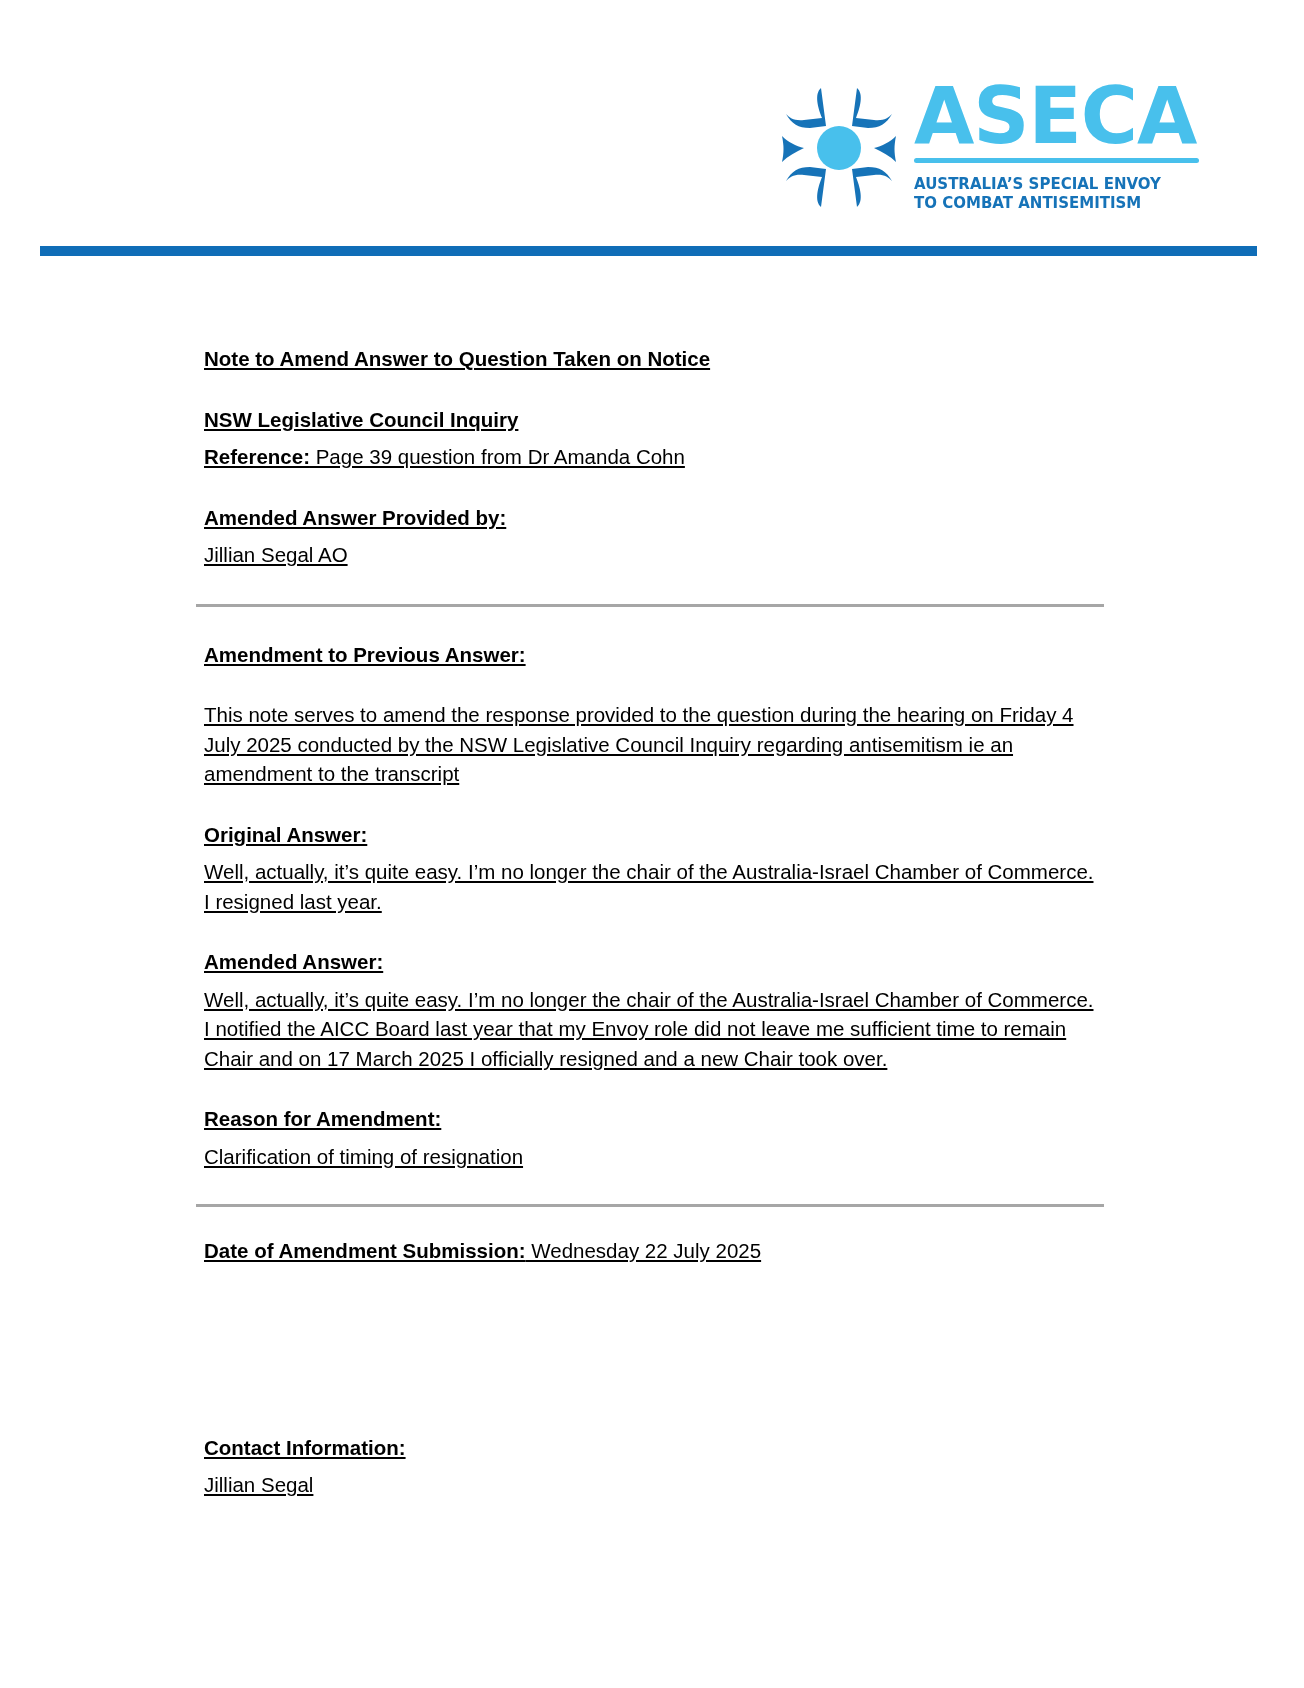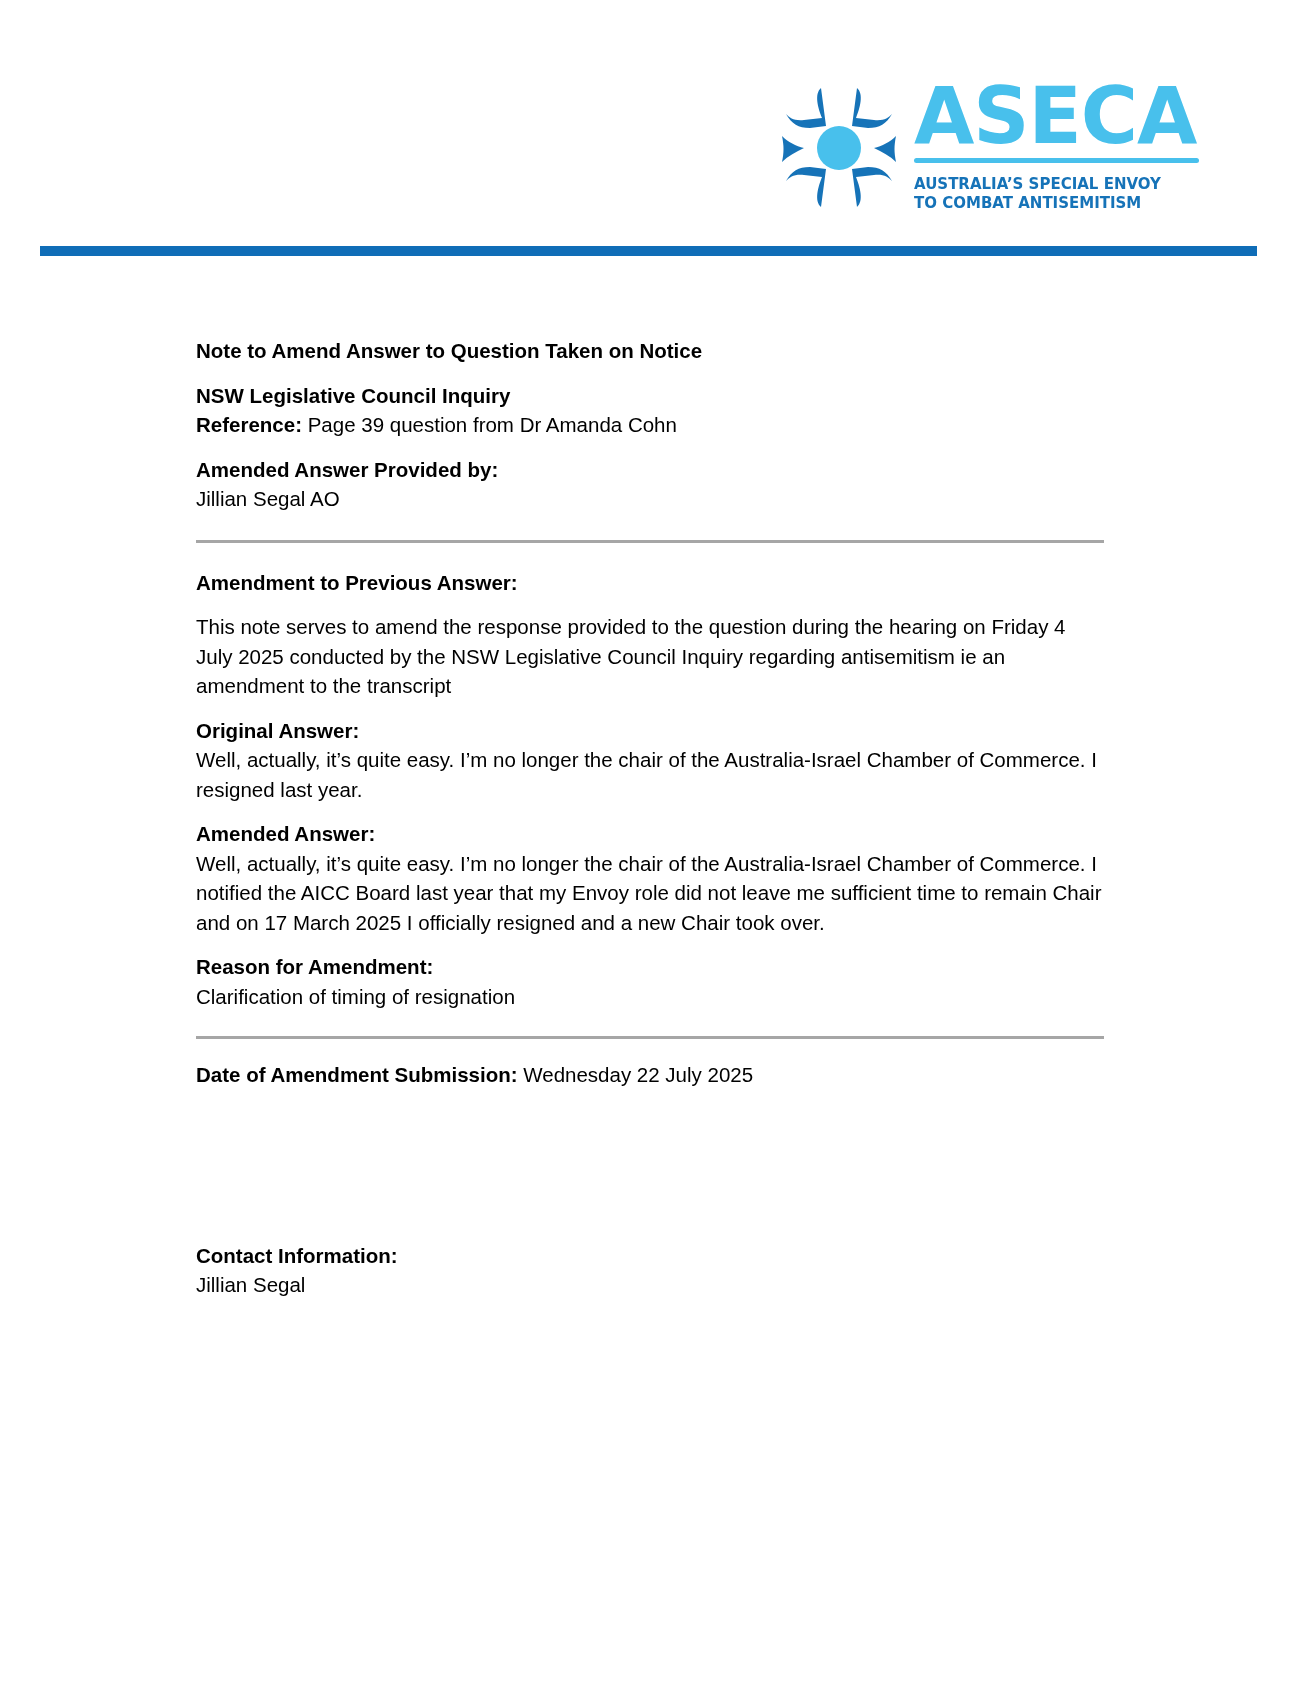--- a/index.html
+++ b/index.html
@@ -10,21 +10,21 @@
   .logo-text { position: absolute; left: 140px; top: 0; width: 300px; }
   .logo-acronym { font-family: "DejaVu Sans", sans-serif; font-weight: bold; font-size: 78px;
                   line-height: 72px; color: #48c0ec; letter-spacing: -1px; height: 74px; }
   .logo-rule { height: 5px; background: #48c0ec; border-radius: 3px; margin: 4px 0 12px 0; width: 285px; }
   .logo-sub { font-family: "DejaVu Sans", sans-serif; font-weight: bold; font-size: 15px;
               line-height: 19px; color: #1673b8; white-space: nowrap; }
   .header-bar { position: absolute; left: 40px; top: 246px; width: 1217px; height: 10px; background: #0f6db7; }
   .content { position: absolute; left: 196px; top: 336px; width: 910px; font-size: 20.5px; line-height: 29.5px; }
   .b { font-weight: bold; }
   .line { white-space: nowrap; }
-  p { margin: 0; }
+  p { margin: 8px; text-decoration: underline; }
   .gap-s { height: 15px; }
   .rule { height: 3px; background: #a6a6a6; width: 908px; }
   .para { white-space: normal; }
 </style>
 </head>
 <body>
 
 <div class="logo">
   <svg class="logo-mark" viewBox="0 0 130 135">
     <g fill="#1673b8">

